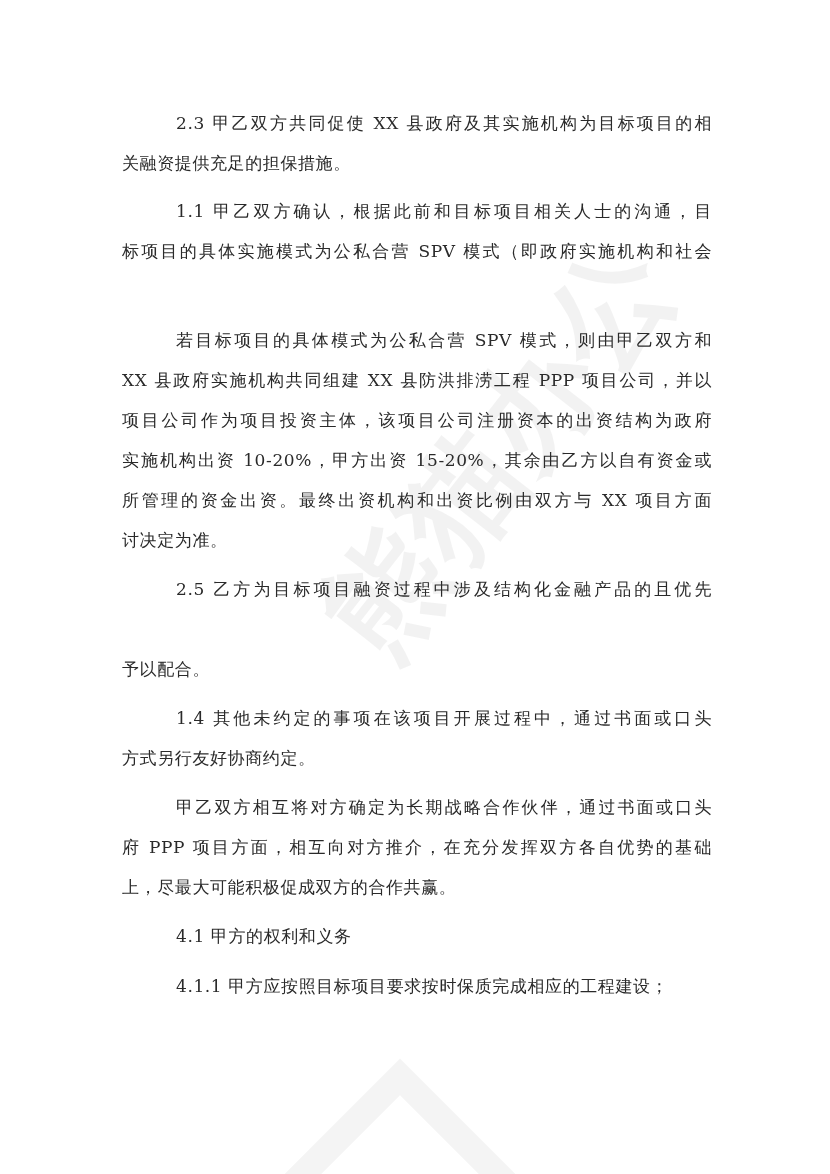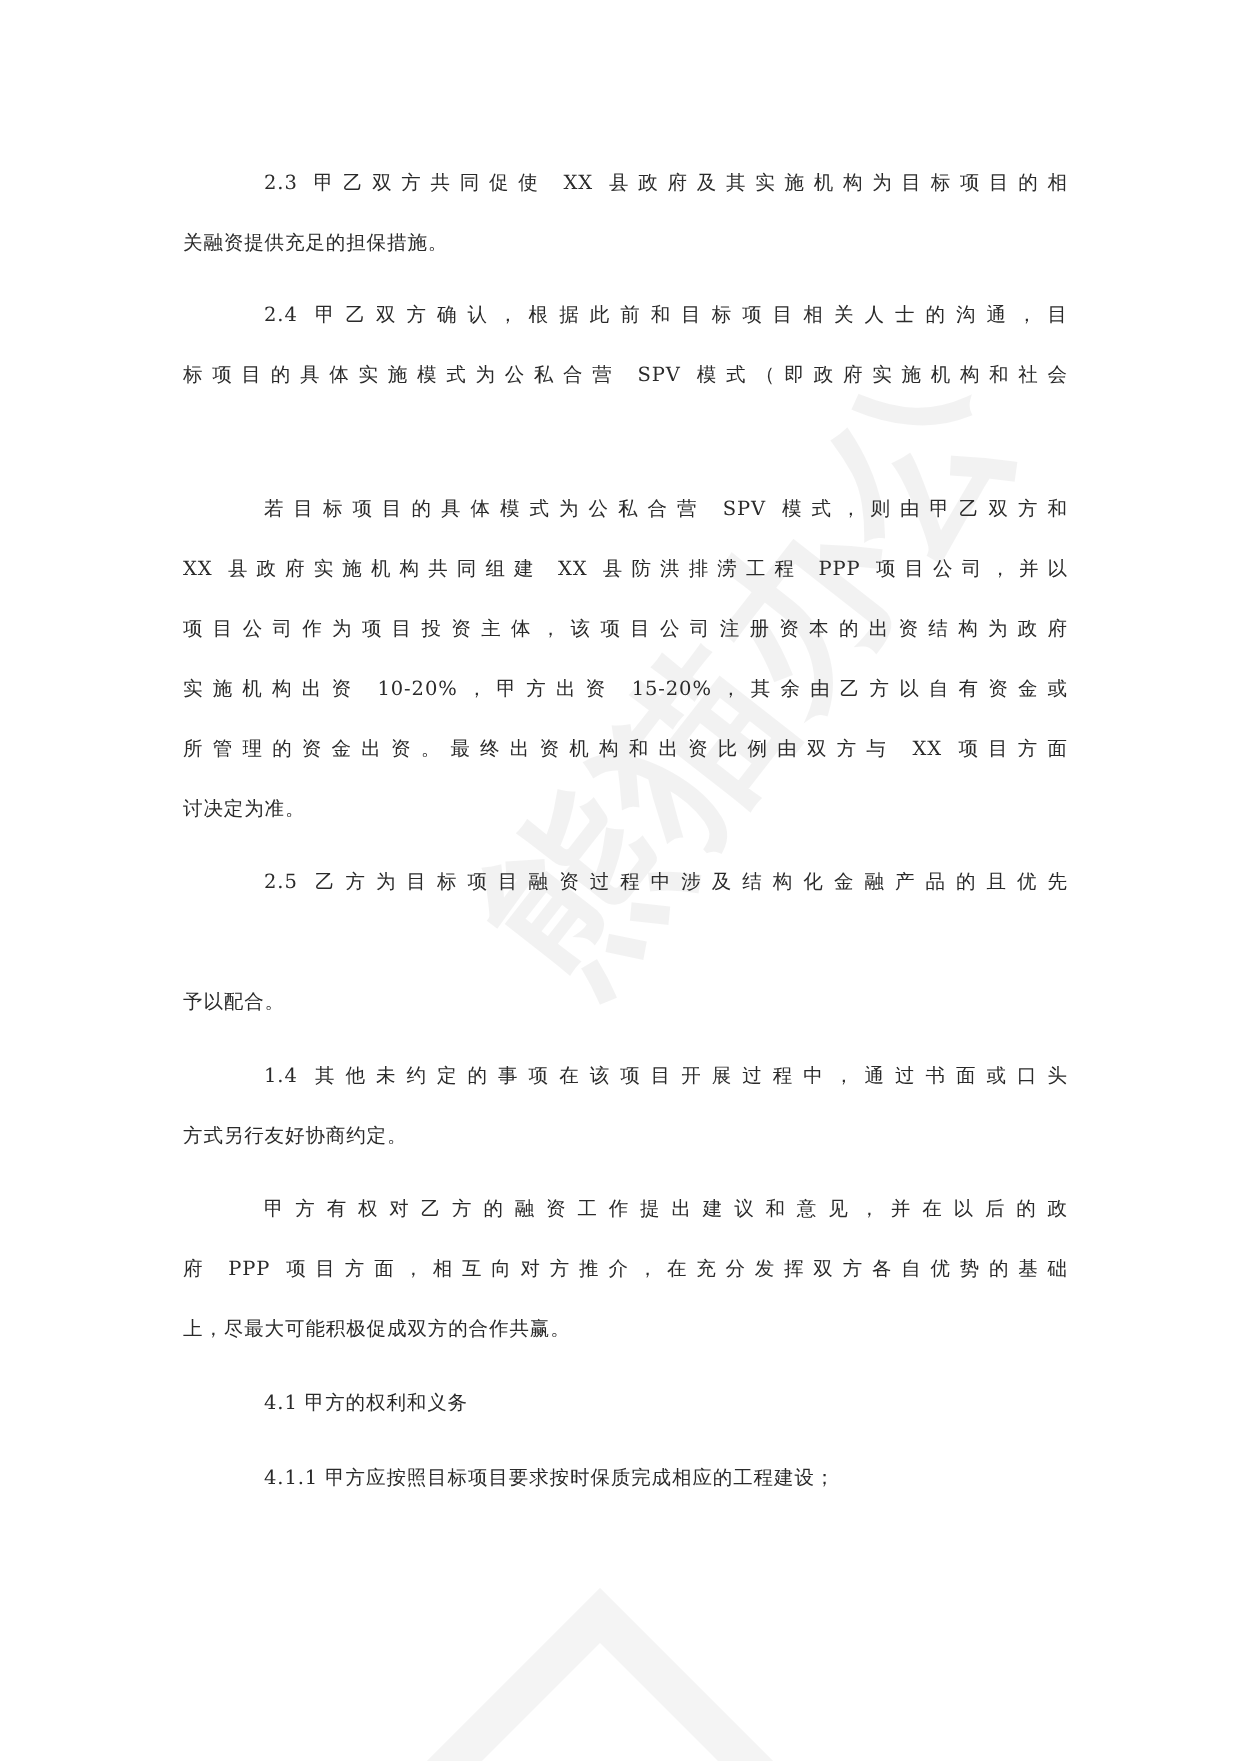--- a/index.html
+++ b/index.html
@@ -18,21 +18,21 @@
     .page {
       position: absolute;
       left: 0; top: 0;
       width: 830px; height: 1174px;
       background: #ffffff;
     }
     .line {
       position: absolute;
       left: 122px;
       width: 590px;
-      font-size: 13px;
+      font-size: 17px;
       line-height: 24px;
       height: 24px;
       white-space: nowrap;
       letter-spacing: 0.6px;
     }
     .line.indent { left: 176px; width: 536px; }
     .line.justify {
       text-align: justify;
       text-align-last: justify;
     }
@@ -63,36 +63,36 @@
 <body>
 
 <div class="page">
 
   <div class="watermark wm1">熊猫办公</div>
   <div class="watermark wm2"></div>
 
   <div class="line indent justify" style="top:111px">2.3 甲乙双方共同促使 XX 县政府及其实施机构为目标项目的相</div>
   <div class="line" style="top:151px">关融资提供充足的担保措施。</div>
 
-  <div class="line indent justify" style="top:199px">2.4 甲乙双方确认，根据此前和目标项目相关人士的沟通，目</div>
+  <div class="line indent justify" style="top:199px">1.1 甲乙双方确认，根据此前和目标项目相关人士的沟通，目</div>
   <div class="line justify" style="top:239px">标项目的具体实施模式为公私合营 SPV 模式（即政府实施机构和社会</div>
 
   <div class="line indent justify" style="top:328px">若目标项目的具体模式为公私合营 SPV 模式，则由甲乙双方和</div>
   <div class="line justify" style="top:368px">XX 县政府实施机构共同组建 XX 县防洪排涝工程 PPP 项目公司，并以</div>
   <div class="line justify" style="top:408px">项目公司作为项目投资主体，该项目公司注册资本的出资结构为政府</div>
   <div class="line justify" style="top:448px">实施机构出资 10-20%，甲方出资 15-20%，其余由乙方以自有资金或</div>
   <div class="line justify" style="top:488px">所管理的资金出资。最终出资机构和出资比例由双方与 XX 项目方面</div>
   <div class="line" style="top:528px">讨决定为准。</div>
 
   <div class="line indent justify" style="top:577px">2.5 乙方为目标项目融资过程中涉及结构化金融产品的且优先</div>
   <div class="line" style="top:657px">予以配合。</div>
 
   <div class="line indent justify" style="top:706px">1.4 其他未约定的事项在该项目开展过程中，通过书面或口头</div>
   <div class="line" style="top:746px">方式另行友好协商约定。</div>
 
-  <div class="line indent justify" style="top:795px">甲方有权对乙方的融资工作提出建议和意见，并在以后的政</div>
+  <div class="line indent justify" style="top:795px">甲乙双方相互将对方确定为长期战略合作伙伴，通过书面或口头</div>
   <div class="line justify" style="top:835px">府 PPP 项目方面，相互向对方推介，在充分发挥双方各自优势的基础</div>
   <div class="line" style="top:875px">上，尽最大可能积极促成双方的合作共赢。</div>
 
   <div class="line indent" style="top:924px">4.1 甲方的权利和义务</div>
   <div class="line indent" style="top:974px">4.1.1 甲方应按照目标项目要求按时保质完成相应的工程建设；</div>
 
 </div>
 
 </body></html>

